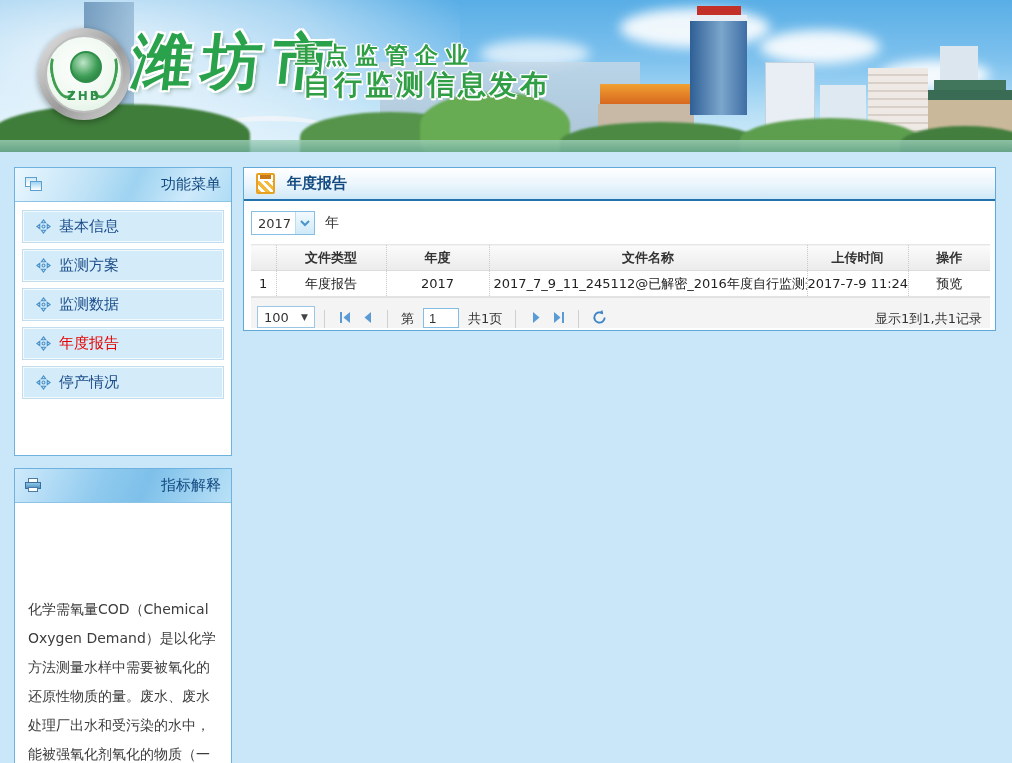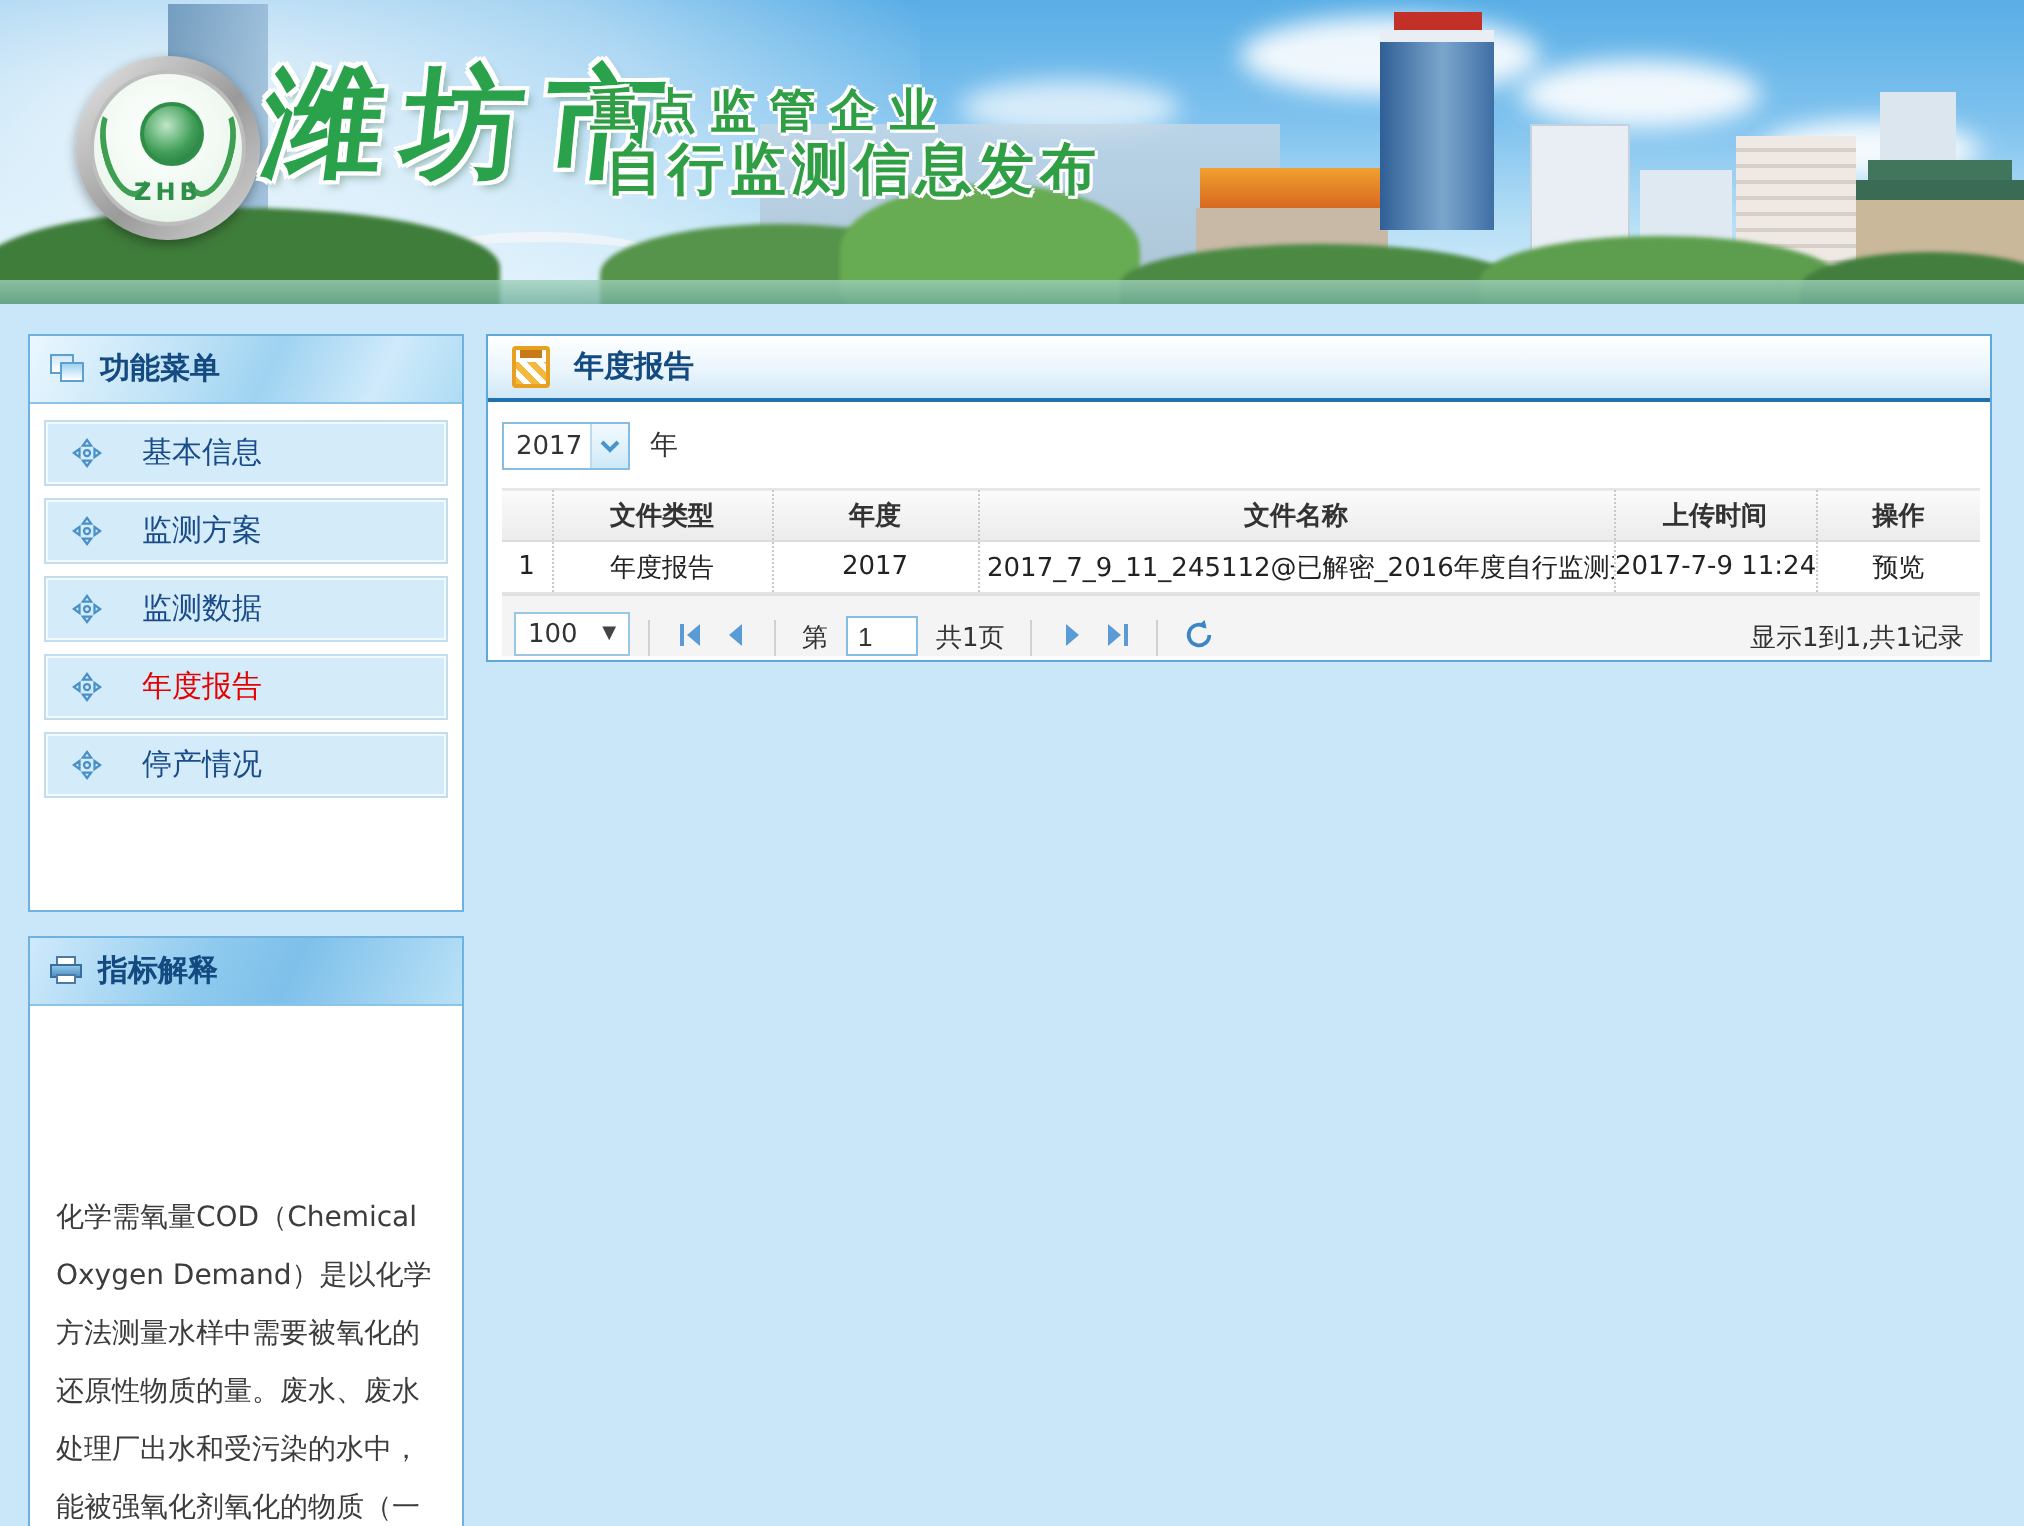--- a/index.html
+++ b/index.html
@@ -39,24 +39,24 @@
           text-shadow:2px 0 #fff,-2px 0 #fff,0 2px #fff,0 -2px #fff,2px 2px #fff,-2px -2px #fff,2px -2px #fff,-2px 2px #fff, 3px 3px 4px rgba(0,60,0,.35); }
   .sub1 { position:absolute; left:295px; top:40px; font-size:23px; font-weight:bold; color:#2f9e44; letter-spacing:7px;
           text-shadow:1.5px 0 #fff,-1.5px 0 #fff,0 1.5px #fff,0 -1.5px #fff,1.5px 1.5px #fff,-1.5px -1.5px #fff; }
   .sub2 { position:absolute; left:303px; top:66px; font-size:28px; font-weight:bold; color:#2f9e44; letter-spacing:3px;
           text-shadow:1.5px 0 #fff,-1.5px 0 #fff,0 1.5px #fff,0 -1.5px #fff,1.5px 1.5px #fff,-1.5px -1.5px #fff; }
 
   
   .panel { position:absolute; background:#fff; border:1px solid #6fb2df; }
   .menu-panel { left:14px; top:167px; width:218px; height:289px; }
   .panel-hdr { height:34px; display:flex; align-items:center; gap:7px; padding:0 10px;
-          border-bottom:1px solid #8cc4e8; font-size:15px; font-weight:bold; color:#134a80;
-          background:linear-gradient(115deg,#eaf7ff 0%,#bfe2f6 35%,#9ed3f1 55%,#cfeafb 80%,#aedcf4 100%); }
+          border-bottom:1px solid #8cc4e8; font-size:15px; font-weight:normal; color:#134a80;
+          background:linear-gradient(115deg,#eaf7ff 0%,#bfe2f6 35%,#9ed3f1 55%,#cfeafb 80%,#aedcf4 100%);justify-content:space-between; }
   .menu-list { padding:9px 8px; }
-  .menu-item { display:flex; align-items:center; gap:20px; height:31px; margin-bottom:8px;
+  .menu-item { display:flex; align-items:center; gap:8px; height:31px; margin-bottom:8px;
           padding-left:12px; background:#d4ecf9; border:1px solid #f2fafe;
           box-shadow:0 0 0 1px #c2ddef; cursor:pointer;
           font-size:15px; color:#1b4c8a; }
   .menu-item:last-child { margin-bottom:0; }
   .menu-item.active { color:#e60000; }
   .compass { width:15px; height:15px; flex:0 0 15px; }
 
   .indicator-panel { left:14px; top:468px; width:218px; height:340px; }
   .indicator-panel .panel-hdr {
           background:linear-gradient(115deg,#cfeafb 0%,#8fcaee 40%,#7ec0ea 60%,#b9e1f7 100%); }

